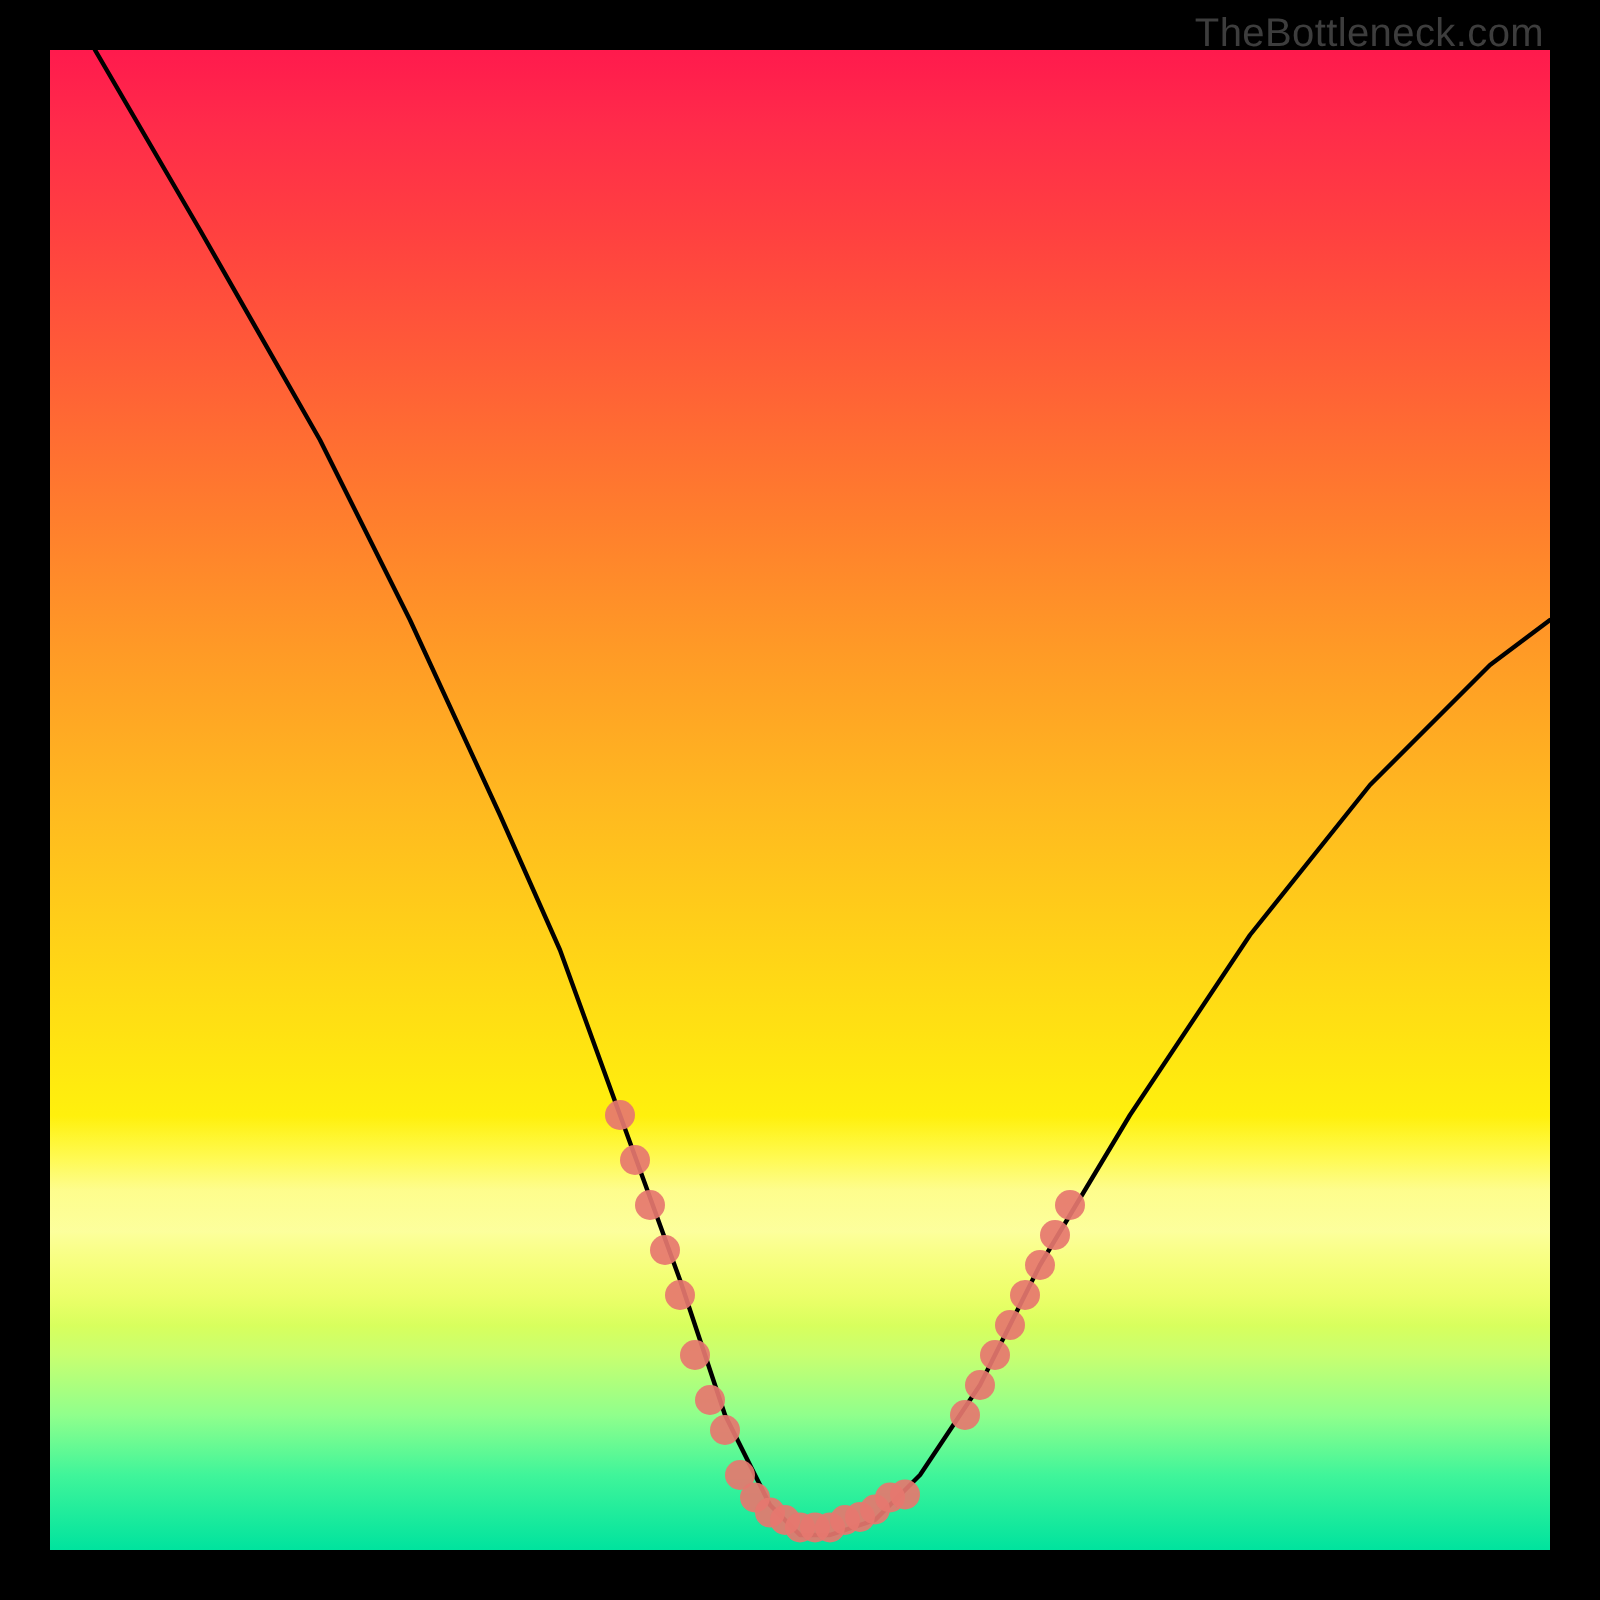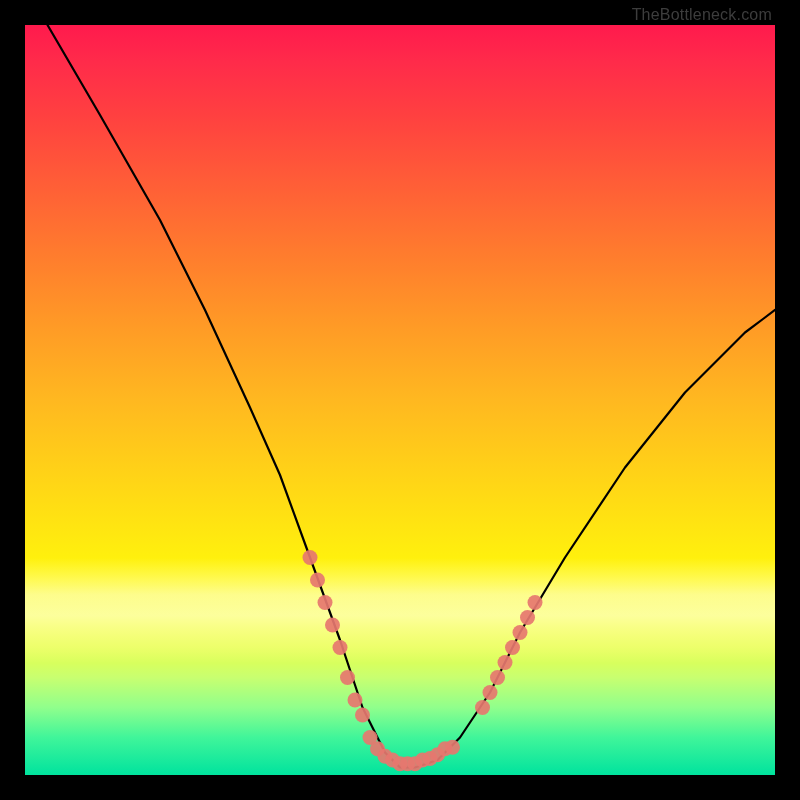--- a/index.html
+++ b/index.html
@@ -69,21 +69,21 @@
     left: 0;
     top: 0;
     width: 100%;
     height: 100%;
   }
   .watermark {
     position: absolute;
     top: 6px;
     right: 28px;
     color: #3d3d3d;
-    font-size: 16px;
+    font-size: 20px;
     letter-spacing: 0.2px;
     user-select: none;
   }
 </style>
 </head>
 <body>
 
 <div class="frame">
 
   <div class="watermark">TheBottleneck.com</div>

